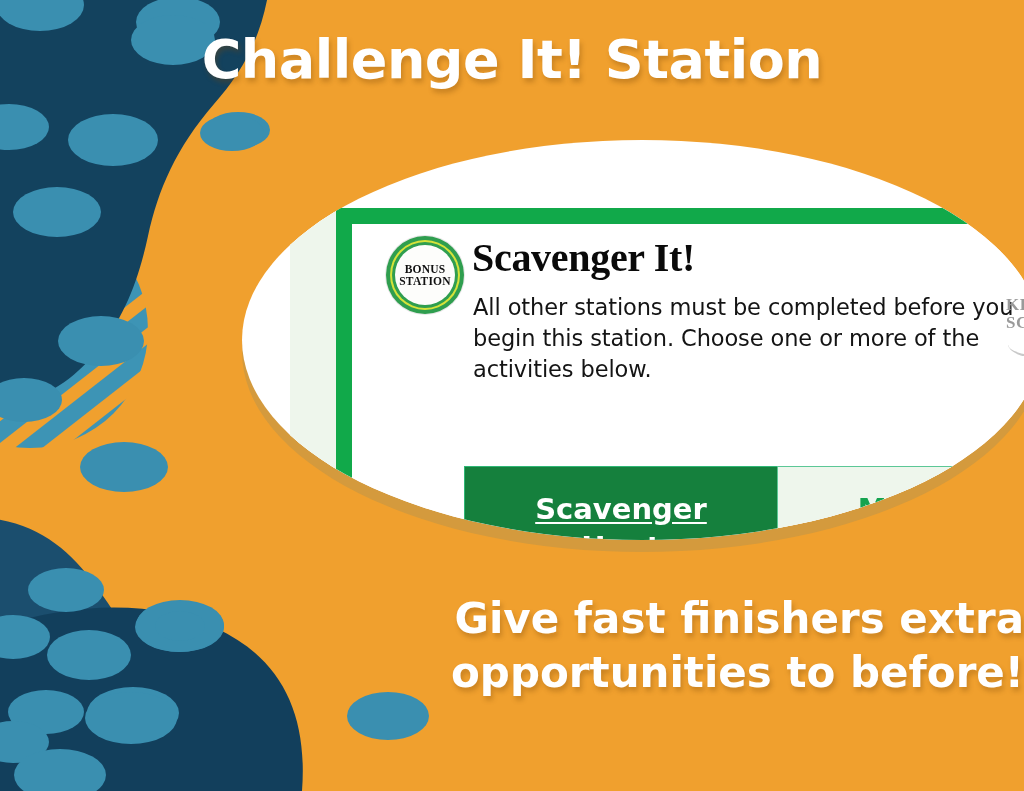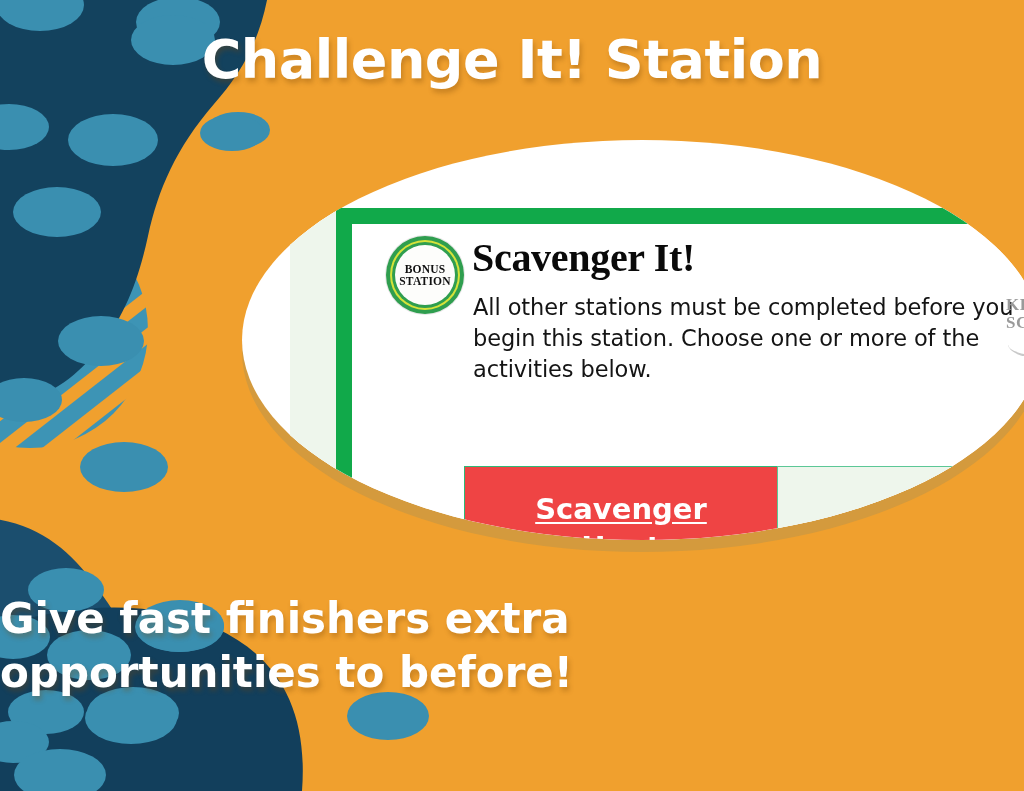--- a/index.html
+++ b/index.html
@@ -46,21 +46,21 @@
     font-family: "DejaVu Sans", sans-serif;
     white-space: nowrap;
   }
 
   
   .caption {
     position: absolute;
     top: 592px;
     left: 0;
     width: 1024px;
-    text-align: left;
+    text-align: right;
     font-size: 42px;
     line-height: 54px;
     font-weight: bold;
     color: #ffffff;
     text-shadow: 2px 4px 5px rgba(120, 70, 10, 0.33);
     font-family: "DejaVu Sans", sans-serif;
   }
   .caption .cap-line { display: block; }
 
   
@@ -197,21 +197,21 @@
     position: relative;
     width: 50%;
     height: 100%;
     box-sizing: border-box;
     display: flex;
     align-items: flex-end;
     justify-content: center;
     padding-bottom: 2px;
   }
   .doc-cell.cell-a {
-    background: #ef4444;
+    background: #15803d;
     border-top: 1.5px solid #2fb776;
     border-left: 1.5px solid #2fb776;
   }
   .doc-cell.cell-b {
     background: #eef6ec;
     border-top: 1.5px solid #5cc796;
     border-left: 1.5px solid #5cc796;
     border-right: 1.5px solid #5cc796;
   }
   .cell-label {
@@ -362,21 +362,21 @@
 
       <div class="doc-table">
         <div class="doc-cell cell-a">
           <div class="cell-label">
             <span>Scavenger</span><br>
             <span>Hunt</span>
           </div>
         </div>
         <div class="doc-cell cell-b">
           <div class="cell-label">
-            <br>
+            <span>Matching</span><br>
             <span>Game</span>
           </div>
         </div>
       </div>
 
       <div class="watermark">
         <span class="wm-line">KES</span>
         <span class="wm-line">SCIE</span>
         <span class="wm-swoosh"></span>
       </div>

